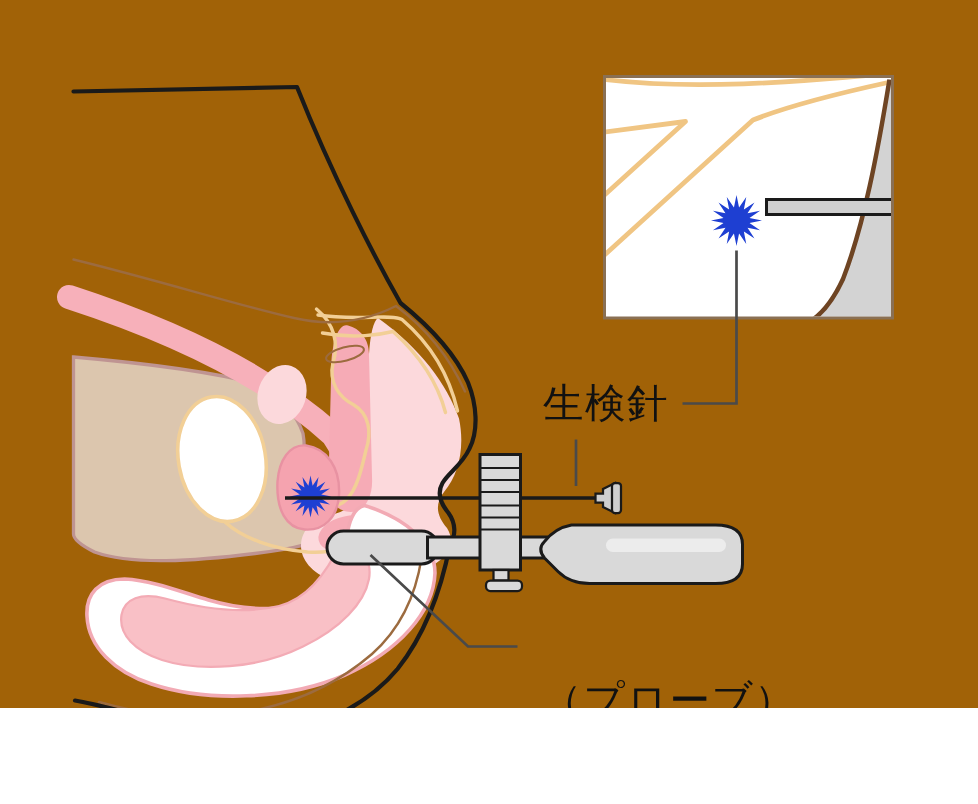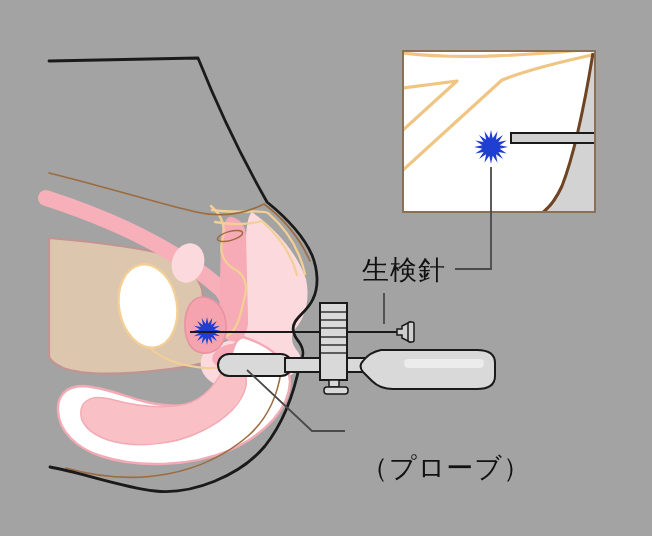--- a/index.html
+++ b/index.html
@@ -1,16 +1,16 @@
 <!DOCTYPE html>
 <html><head>
 <meta charset="utf-8">
 <style>
   html,body{margin:0;padding:0;background:#fff;}
-  .stage{position:relative;width:652px;height:536px;background:#a3a3a3;overflow:hidden;
+  .stage{position:relative;width:652px;height:472px;background:#a16207;overflow:hidden;
          font-family:"DejaVu Sans","Liberation Sans",sans-serif;}
   .stage svg{position:absolute;left:0;top:0;}
   .label{position:absolute;font-size:27px;letter-spacing:1px;color:#111;
          white-space:nowrap;line-height:1;}
   .outline{fill:none;stroke:#1a1a1a;stroke-width:2.8;stroke-linecap:round;stroke-linejoin:round;}
   .brownline{fill:none;stroke:#9c6b3f;stroke-width:1.6;stroke-linecap:round;}
   .cream{fill:none;stroke:#f2cf96;stroke-width:2.3;stroke-linecap:round;}
   .leader{fill:none;stroke:#4a4a4a;stroke-width:1.8;}
   .devstroke{stroke:#1a1a1a;stroke-width:2;}
   .rung{stroke:#1a1a1a;stroke-width:1.3;}

